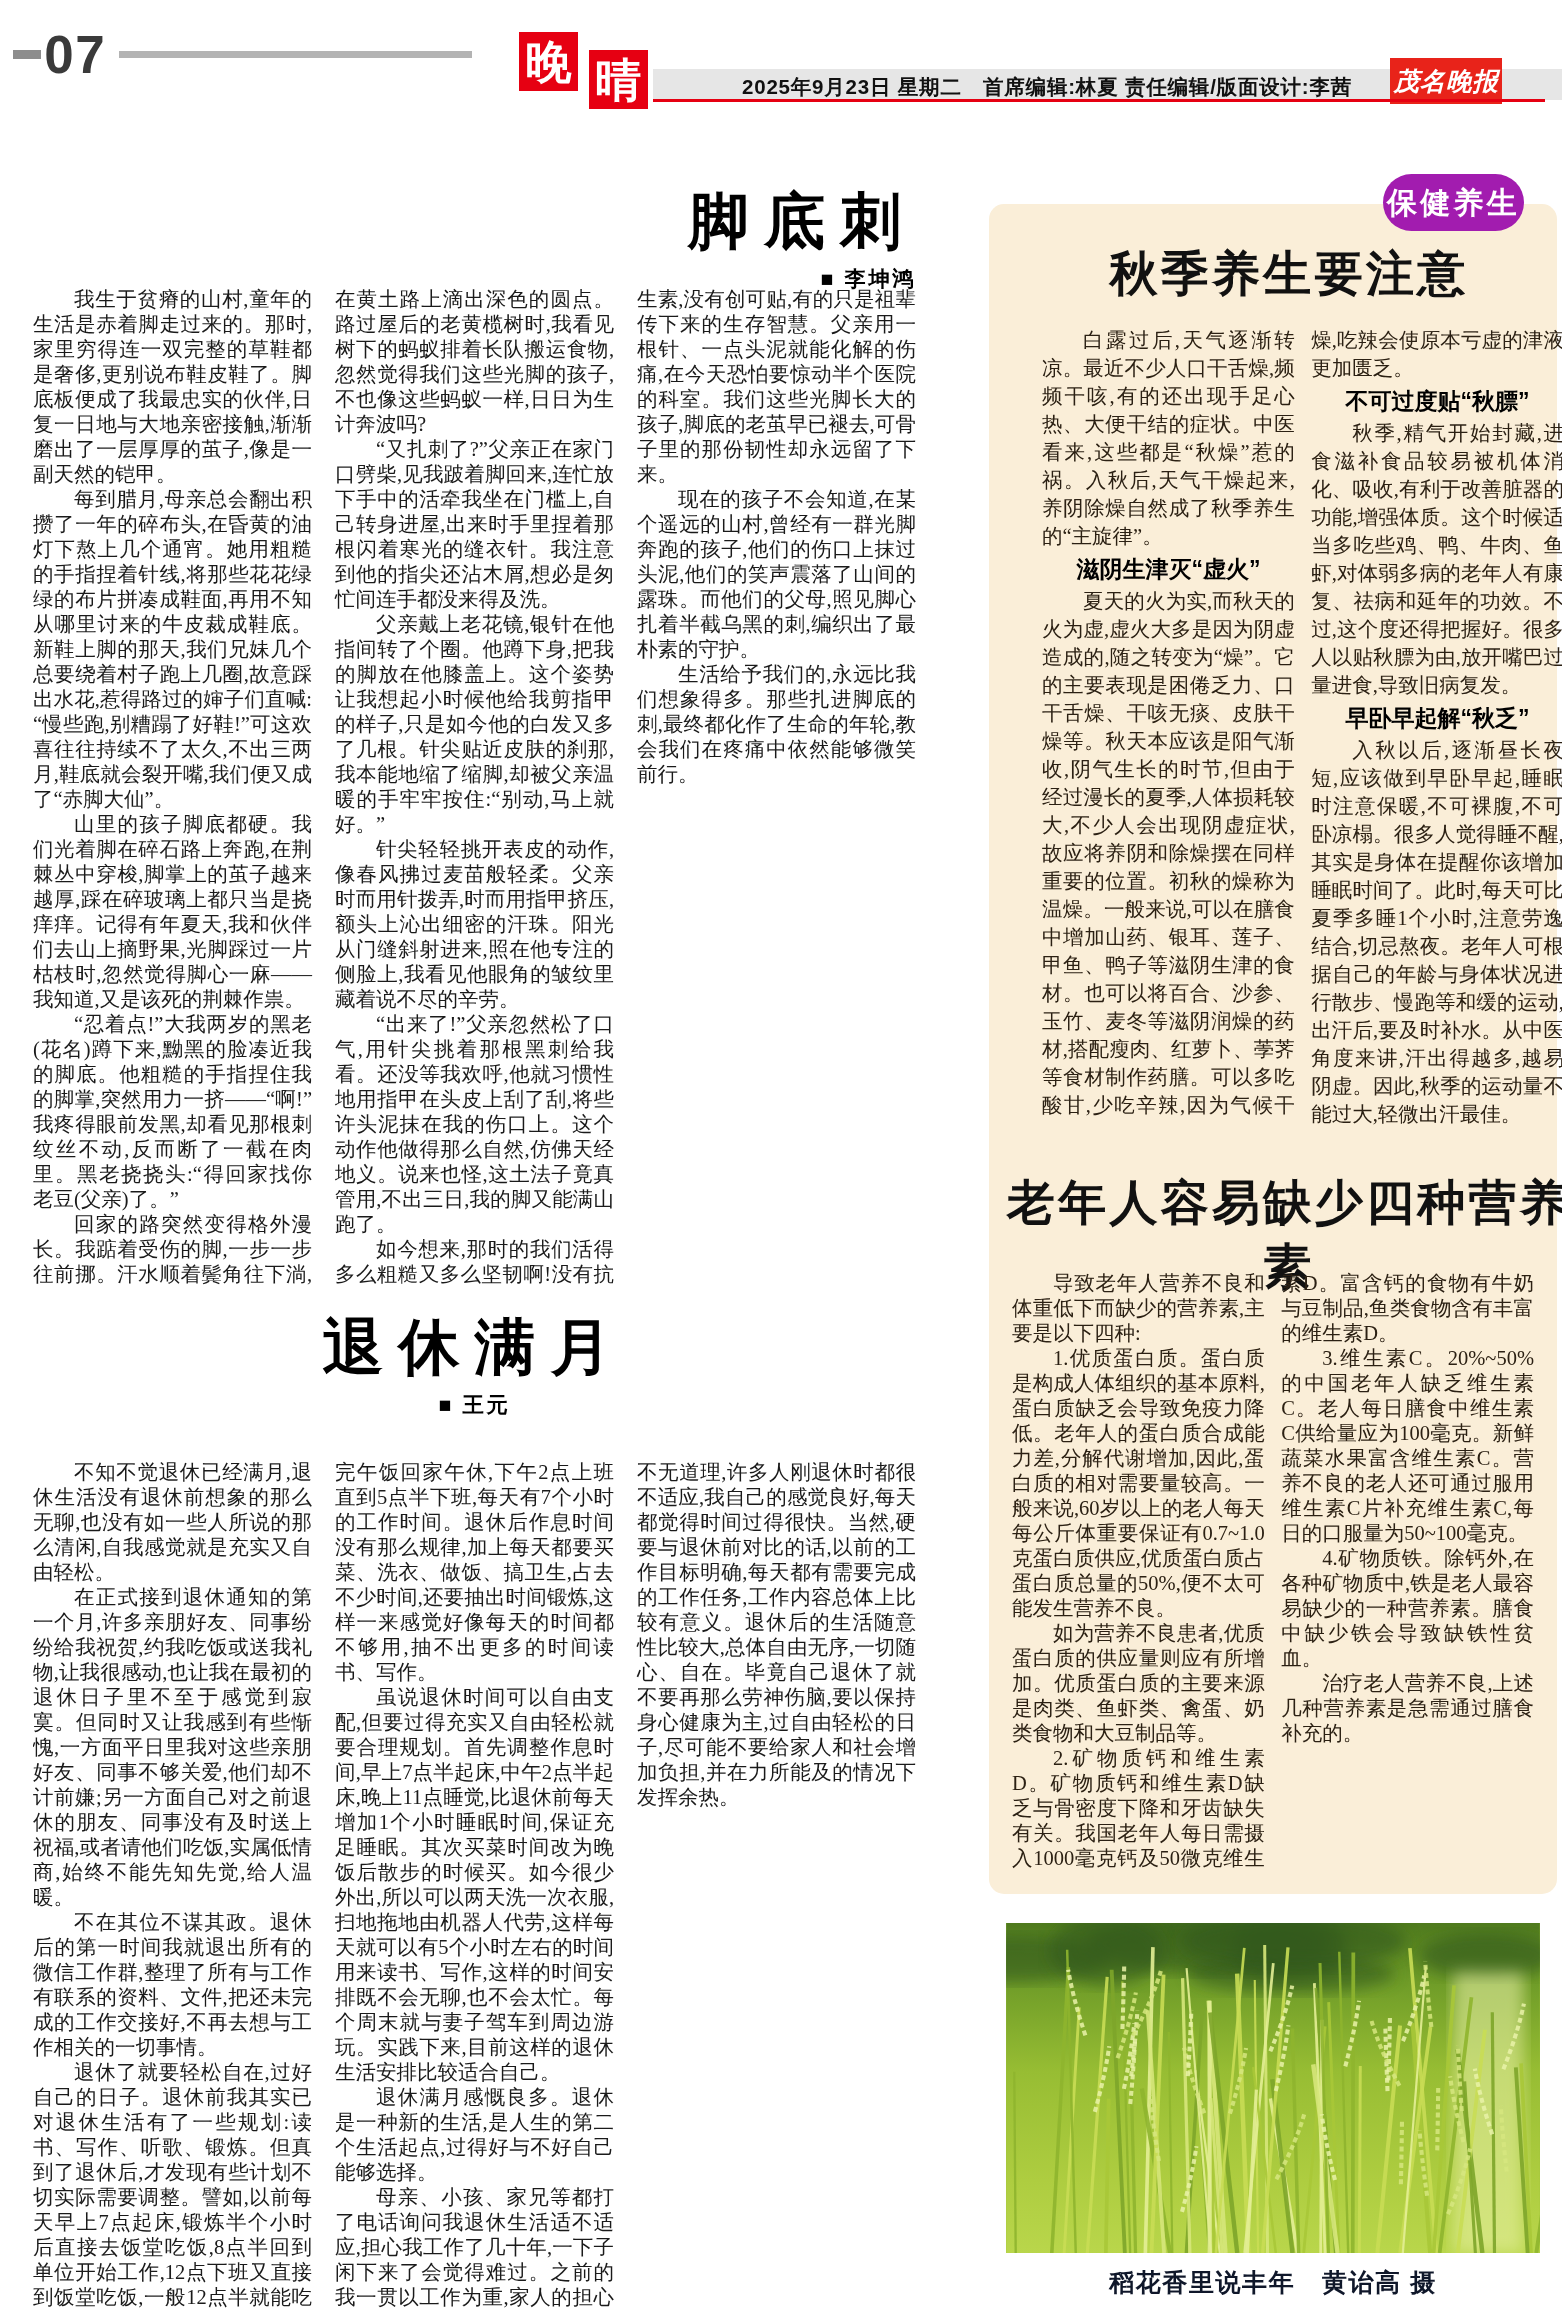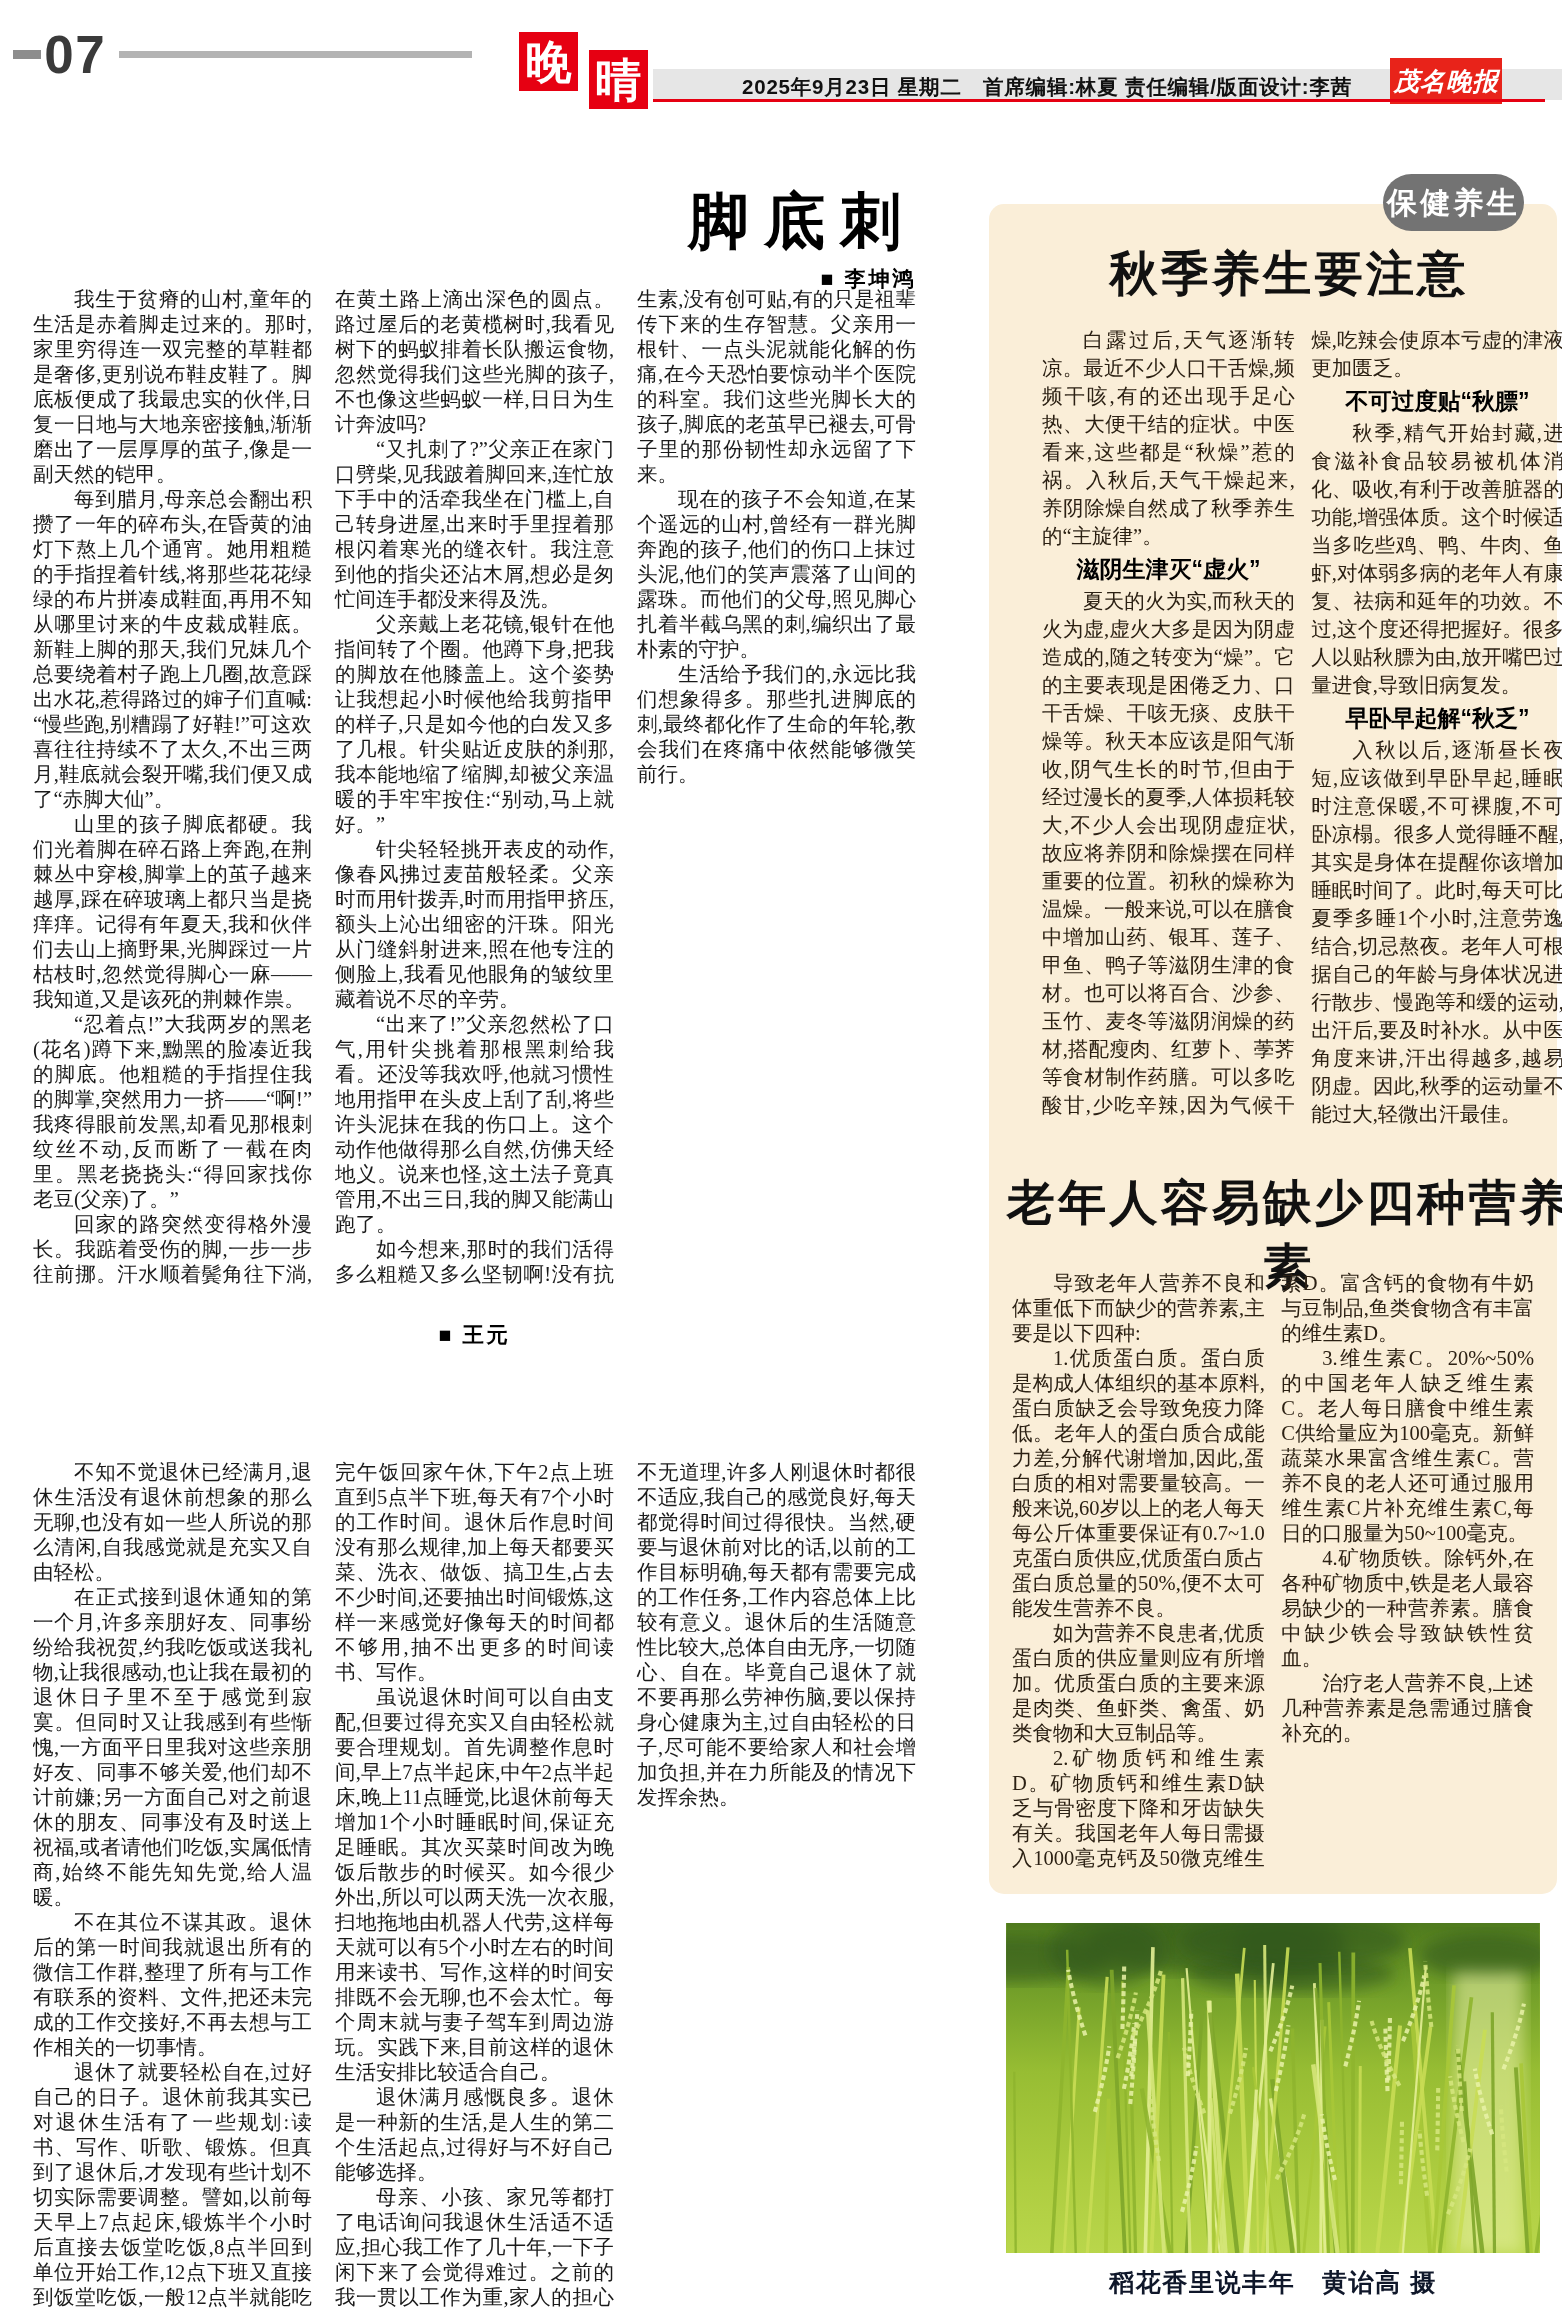--- a/index.html
+++ b/index.html
@@ -38,21 +38,21 @@
             font-size:20.5px;line-height:25px;}
   .art-body p{margin:0;text-indent:2em;}
   #a1-body{top:287px;height:1008px;}
   #a2-body{top:1460px;height:854px;}
   #a1-header{top:186px;text-align:right;}
   #a2-header{top:1312px;}
 
   
   .panel{position:absolute;left:989px;top:204px;width:568px;height:1690px;
          background:#faeed8;border-radius:15px;}
-  .badge{position:absolute;right:33px;top:-30px;width:141px;height:57px;background:#737373;
+  .badge{position:absolute;right:33px;top:-30px;width:141px;height:57px;background:#a21caf;
          border-radius:29px;color:#fff;font-family:"Liberation Sans", sans-serif;font-weight:bold;
          font-size:30px;line-height:57px;text-align:center;letter-spacing:3.3px;}
   .h-title{position:absolute;left:0;width:100%;text-align:center;color:#111;
            font-family:"Liberation Sans", sans-serif;font-weight:bold;font-size:48px;letter-spacing:3.3px;padding-left:16px;}
   #h-title1{top:38px;}
   #h-title2{top:967px;}
   .h-body{position:absolute;left:23px;width:522px;column-count:2;column-gap:16.4px;column-fill:auto;
           text-align:justify;overflow:hidden;font-size:20.5px;color:#2b2013;}
   #h-body1{top:122px;height:841px;line-height:28px;margin-left:30px;}
   #h-body2{top:1067px;height:614px;line-height:25px;}
@@ -102,20 +102,21 @@
       <p>“又扎刺了?”父亲正在家门口劈柴,见我跛着脚回来,连忙放下手中的活牵我坐在门槛上,自己转身进屋,出来时手里捏着那根闪着寒光的缝衣针。我注意到他的指尖还沾木屑,想必是匆忙间连手都没来得及洗。</p>
       <p>父亲戴上老花镜,银针在他指间转了个圈。他蹲下身,把我的脚放在他膝盖上。这个姿势让我想起小时候他给我剪指甲的样子,只是如今他的白发又多了几根。针尖贴近皮肤的刹那,我本能地缩了缩脚,却被父亲温暖的手牢牢按住:“别动,马上就好。”</p>
       <p>针尖轻轻挑开表皮的动作,像春风拂过麦苗般轻柔。父亲时而用针拨弄,时而用指甲挤压,额头上沁出细密的汗珠。阳光从门缝斜射进来,照在他专注的侧脸上,我看见他眼角的皱纹里藏着说不尽的辛劳。</p>
       <p>“出来了!”父亲忽然松了口气,用针尖挑着那根黑刺给我看。还没等我欢呼,他就习惯性地用指甲在头皮上刮了刮,将些许头泥抹在我的伤口上。这个动作他做得那么自然,仿佛天经地义。说来也怪,这土法子竟真管用,不出三日,我的脚又能满山跑了。</p>
       <p>如今想来,那时的我们活得多么粗糙又多么坚韧啊!没有抗生素,没有创可贴,有的只是祖辈传下来的生存智慧。父亲用一根针、一点头泥就能化解的伤痛,在今天恐怕要惊动半个医院的科室。我们这些光脚长大的孩子,脚底的老茧早已褪去,可骨子里的那份韧性却永远留了下来。</p>
       <p>现在的孩子不会知道,在某个遥远的山村,曾经有一群光脚奔跑的孩子,他们的伤口上抹过头泥,他们的笑声震落了山间的露珠。而他们的父母,照见脚心扎着半截乌黑的刺,编织出了最朴素的守护。</p>
       <p>生活给予我们的,永远比我们想象得多。那些扎进脚底的刺,最终都化作了生命的年轮,教会我们在疼痛中依然能够微笑前行。</p>
     </div>
 
   <div class="art-header" id="a2-header">
+    <div class="art-title">退休满月</div>
     <div class="art-author">■ 王元</div>
   </div>
   <div class="art-body" id="a2-body">
       <p>不知不觉退休已经满月,退休生活没有退休前想象的那么无聊,也没有如一些人所说的那么清闲,自我感觉就是充实又自由轻松。</p>
       <p>在正式接到退休通知的第一个月,许多亲朋好友、同事纷纷给我祝贺,约我吃饭或送我礼物,让我很感动,也让我在最初的退休日子里不至于感觉到寂寞。但同时又让我感到有些惭愧,一方面平日里我对这些亲朋好友、同事不够关爱,他们却不计前嫌;另一方面自己对之前退休的朋友、同事没有及时送上祝福,或者请他们吃饭,实属低情商,始终不能先知先觉,给人温暖。</p>
       <p>不在其位不谋其政。退休后的第一时间我就退出所有的微信工作群,整理了所有与工作有联系的资料、文件,把还未完成的工作交接好,不再去想与工作相关的一切事情。</p>
       <p>退休了就要轻松自在,过好自己的日子。退休前我其实已对退休生活有了一些规划:读书、写作、听歌、锻炼。但真到了退休后,才发现有些计划不切实际需要调整。譬如,以前每天早上7点起床,锻炼半个小时后直接去饭堂吃饭,8点半回到单位开始工作,12点下班又直接到饭堂吃饭,一般12点半就能吃完午饭回家午休,下午2点上班直到5点半下班,每天有7个小时的工作时间。退休后作息时间没有那么规律,加上每天都要买菜、洗衣、做饭、搞卫生,占去不少时间,还要抽出时间锻炼,这样一来感觉好像每天的时间都不够用,抽不出更多的时间读书、写作。</p>
       <p>虽说退休时间可以自由支配,但要过得充实又自由轻松就要合理规划。首先调整作息时间,早上7点半起床,中午2点半起床,晚上11点睡觉,比退休前每天增加1个小时睡眠时间,保证充足睡眠。其次买菜时间改为晚饭后散步的时候买。如今很少外出,所以可以两天洗一次衣服,扫地拖地由机器人代劳,这样每天就可以有5个小时左右的时间用来读书、写作,这样的时间安排既不会无聊,也不会太忙。每个周末就与妻子驾车到周边游玩。实践下来,目前这样的退休生活安排比较适合自己。</p>
       <p>退休满月感慨良多。退休是一种新的生活,是人生的第二个生活起点,过得好与不好自己能够选择。</p>
       <p>母亲、小孩、家兄等都打了电话询问我退休生活适不适应,担心我工作了几十年,一下子闲下来了会觉得难过。之前的我一贯以工作为重,家人的担心不无道理,许多人刚退休时都很不适应,我自己的感觉良好,每天都觉得时间过得很快。当然,硬要与退休前对比的话,以前的工作目标明确,每天都有需要完成的工作任务,工作内容总体上比较有意义。退休后的生活随意性比较大,总体自由无序,一切随心、自在。毕竟自己退休了就不要再那么劳神伤脑,要以保持身心健康为主,过自由轻松的日子,尽可能不要给家人和社会增加负担,并在力所能及的情况下发挥余热。</p>

